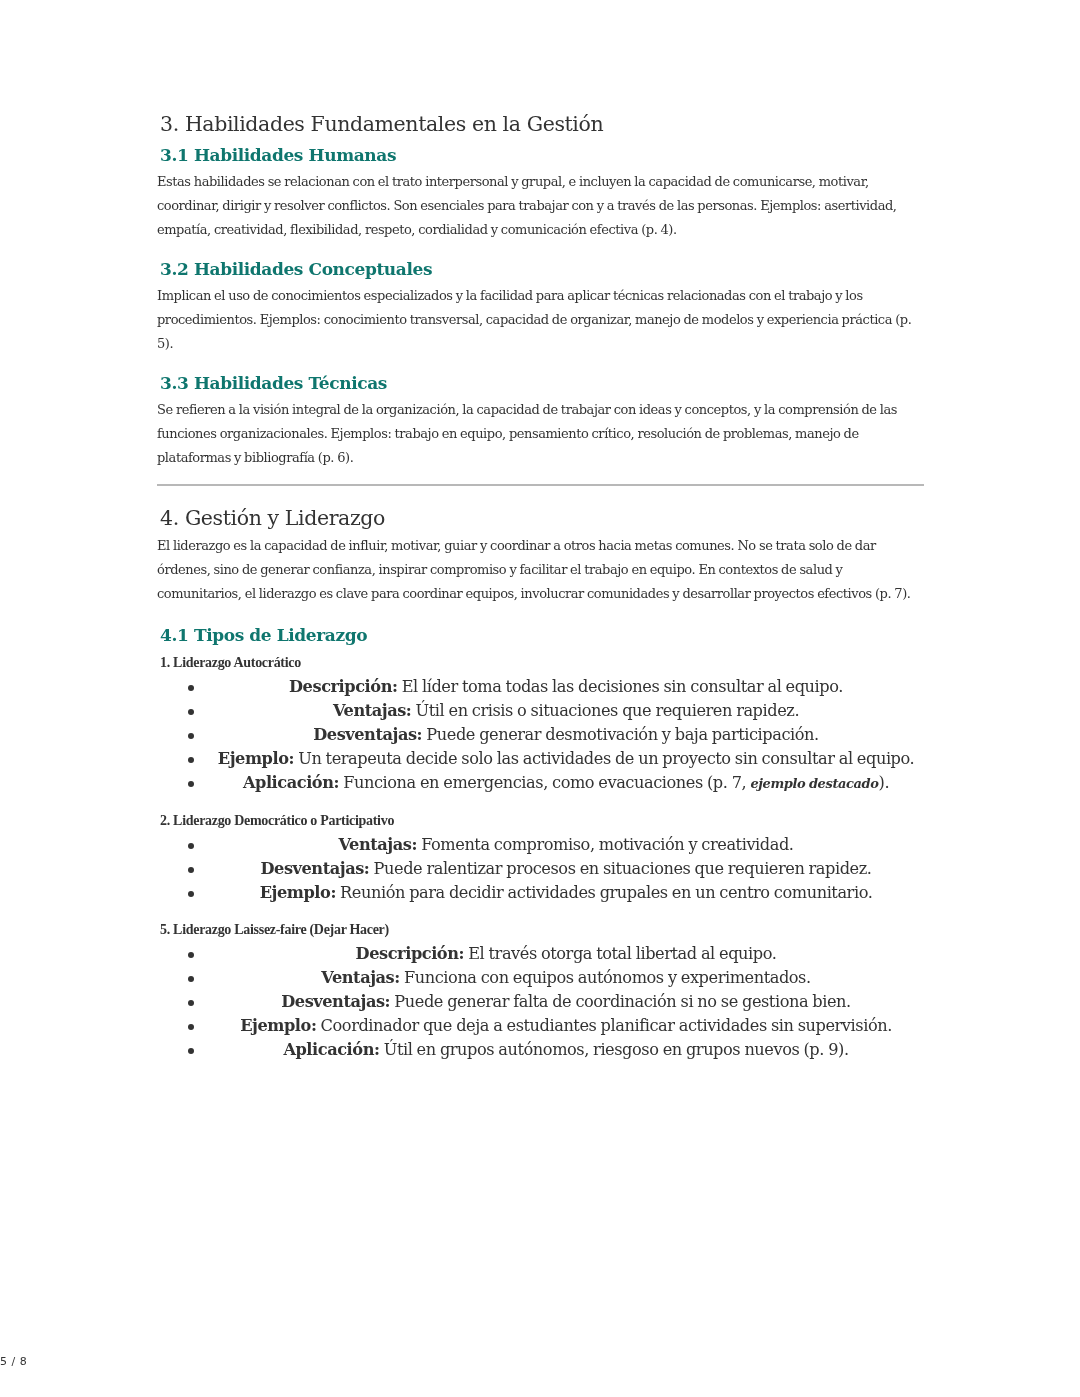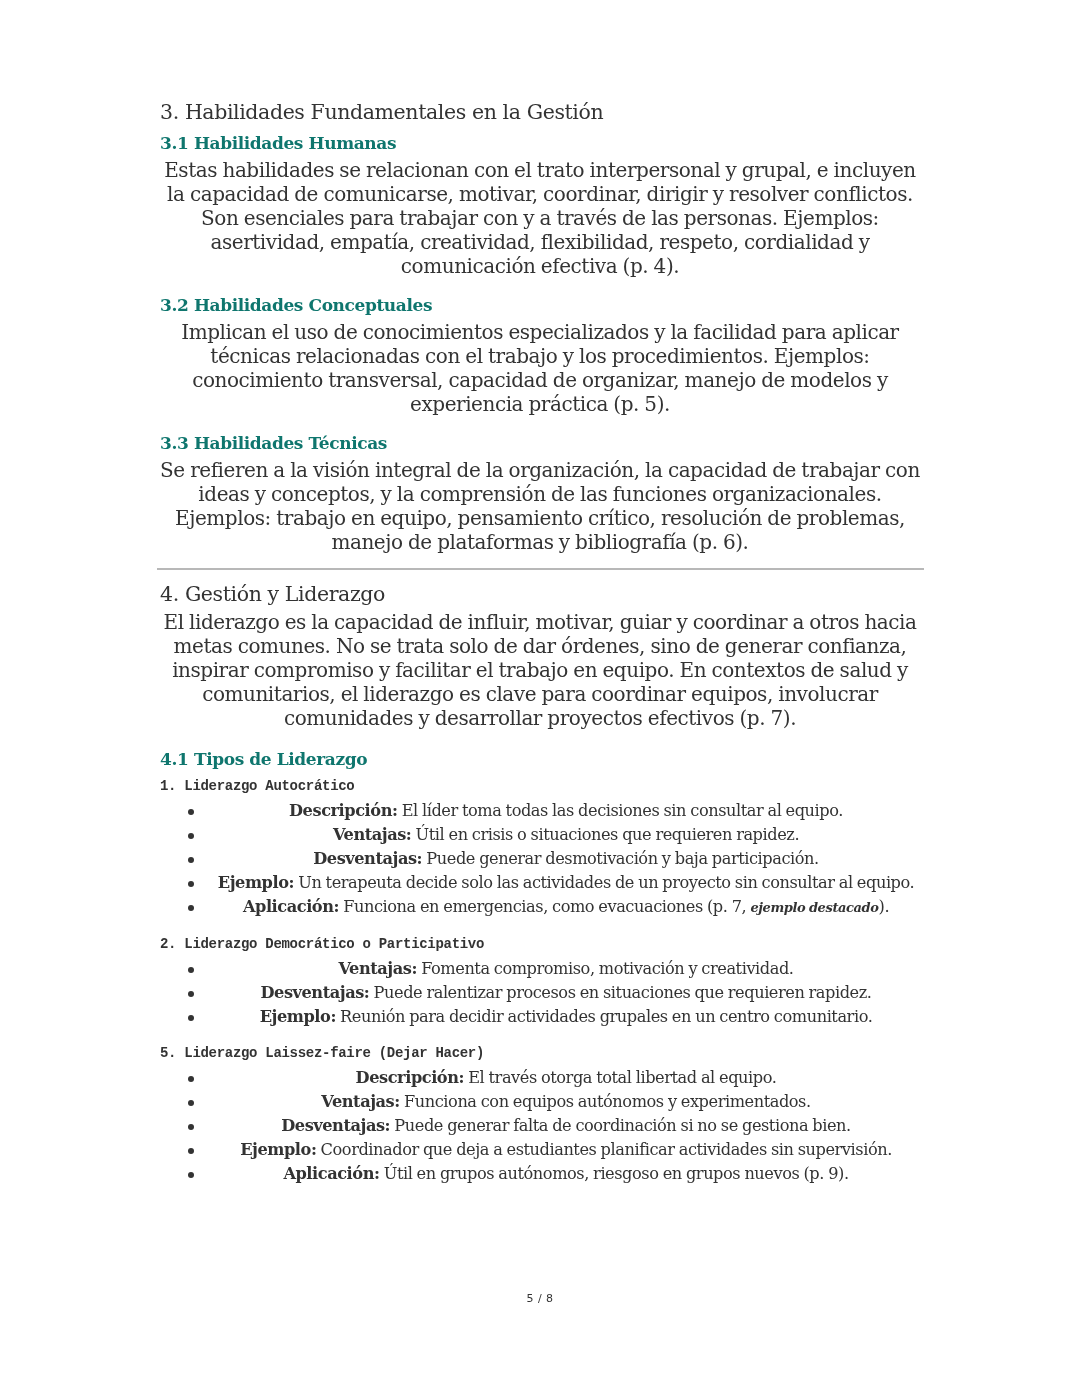--- a/index.html
+++ b/index.html
@@ -18,50 +18,49 @@
     .page {
       position: absolute;
       left: 157px;
       top: 92px;
       width: 766px;
     }
     h2 {
       font-family: "DejaVu Serif", serif;
       font-weight: normal;
       font-size: 20.5px;
-      margin: 4px 0 0 3px;
+      margin: 16px 0 0 3px;
       line-height: 32px;
       color: #333333;
       letter-spacing: -0.4px;
     }
     h3 {
       font-family: "DejaVu Serif", serif;
       font-weight: bold;
       font-size: 17px;
       margin: 0 0 0 3px;
       line-height: 30px;
       color: #0f766e;
       letter-spacing: -0.4px;
     }
     h4 {
-      font-family: Liberation Mono, monospace;
+      font-family: Liberation Serif, serif;
       font-weight: bold;
       font-size: 14px;
       margin: 0 0 0 3px;
       line-height: 25px;
       color: #333333;
       letter-spacing: -0.3px;
     }
     p {
       margin: 0;
-      font-size: 20px;
+      font-size: 13px;
       line-height: 24px;
       letter-spacing: -0.45px;
       word-spacing: -0.5px;
-      text-align: center;
     }
     .gap-sm { height: 12px; }
     .gap-md { height: 14px; }
     hr.divider {
       border: none;
       border-top: 2px solid #b8b8b8;
       margin: 14px 0 8px 0;
       width: 767px;
     }
     ul {
@@ -91,22 +90,21 @@
     .note {
       font-style: italic;
       font-size: 13px;
       letter-spacing: -0.4px;
       font-weight: bold;
     }
     .footer {
       position: absolute;
       left: 0;
       width: 1080px;
-      top: 1292px;
-      text-align: center;
+      top: 1355px;
       font-family: "DejaVu Sans", sans-serif;
       font-size: 11px;
       color: #333333;
       letter-spacing: 0.5px;
     }
   </style>
 </head>
 <body>
 
 <div class="page">

